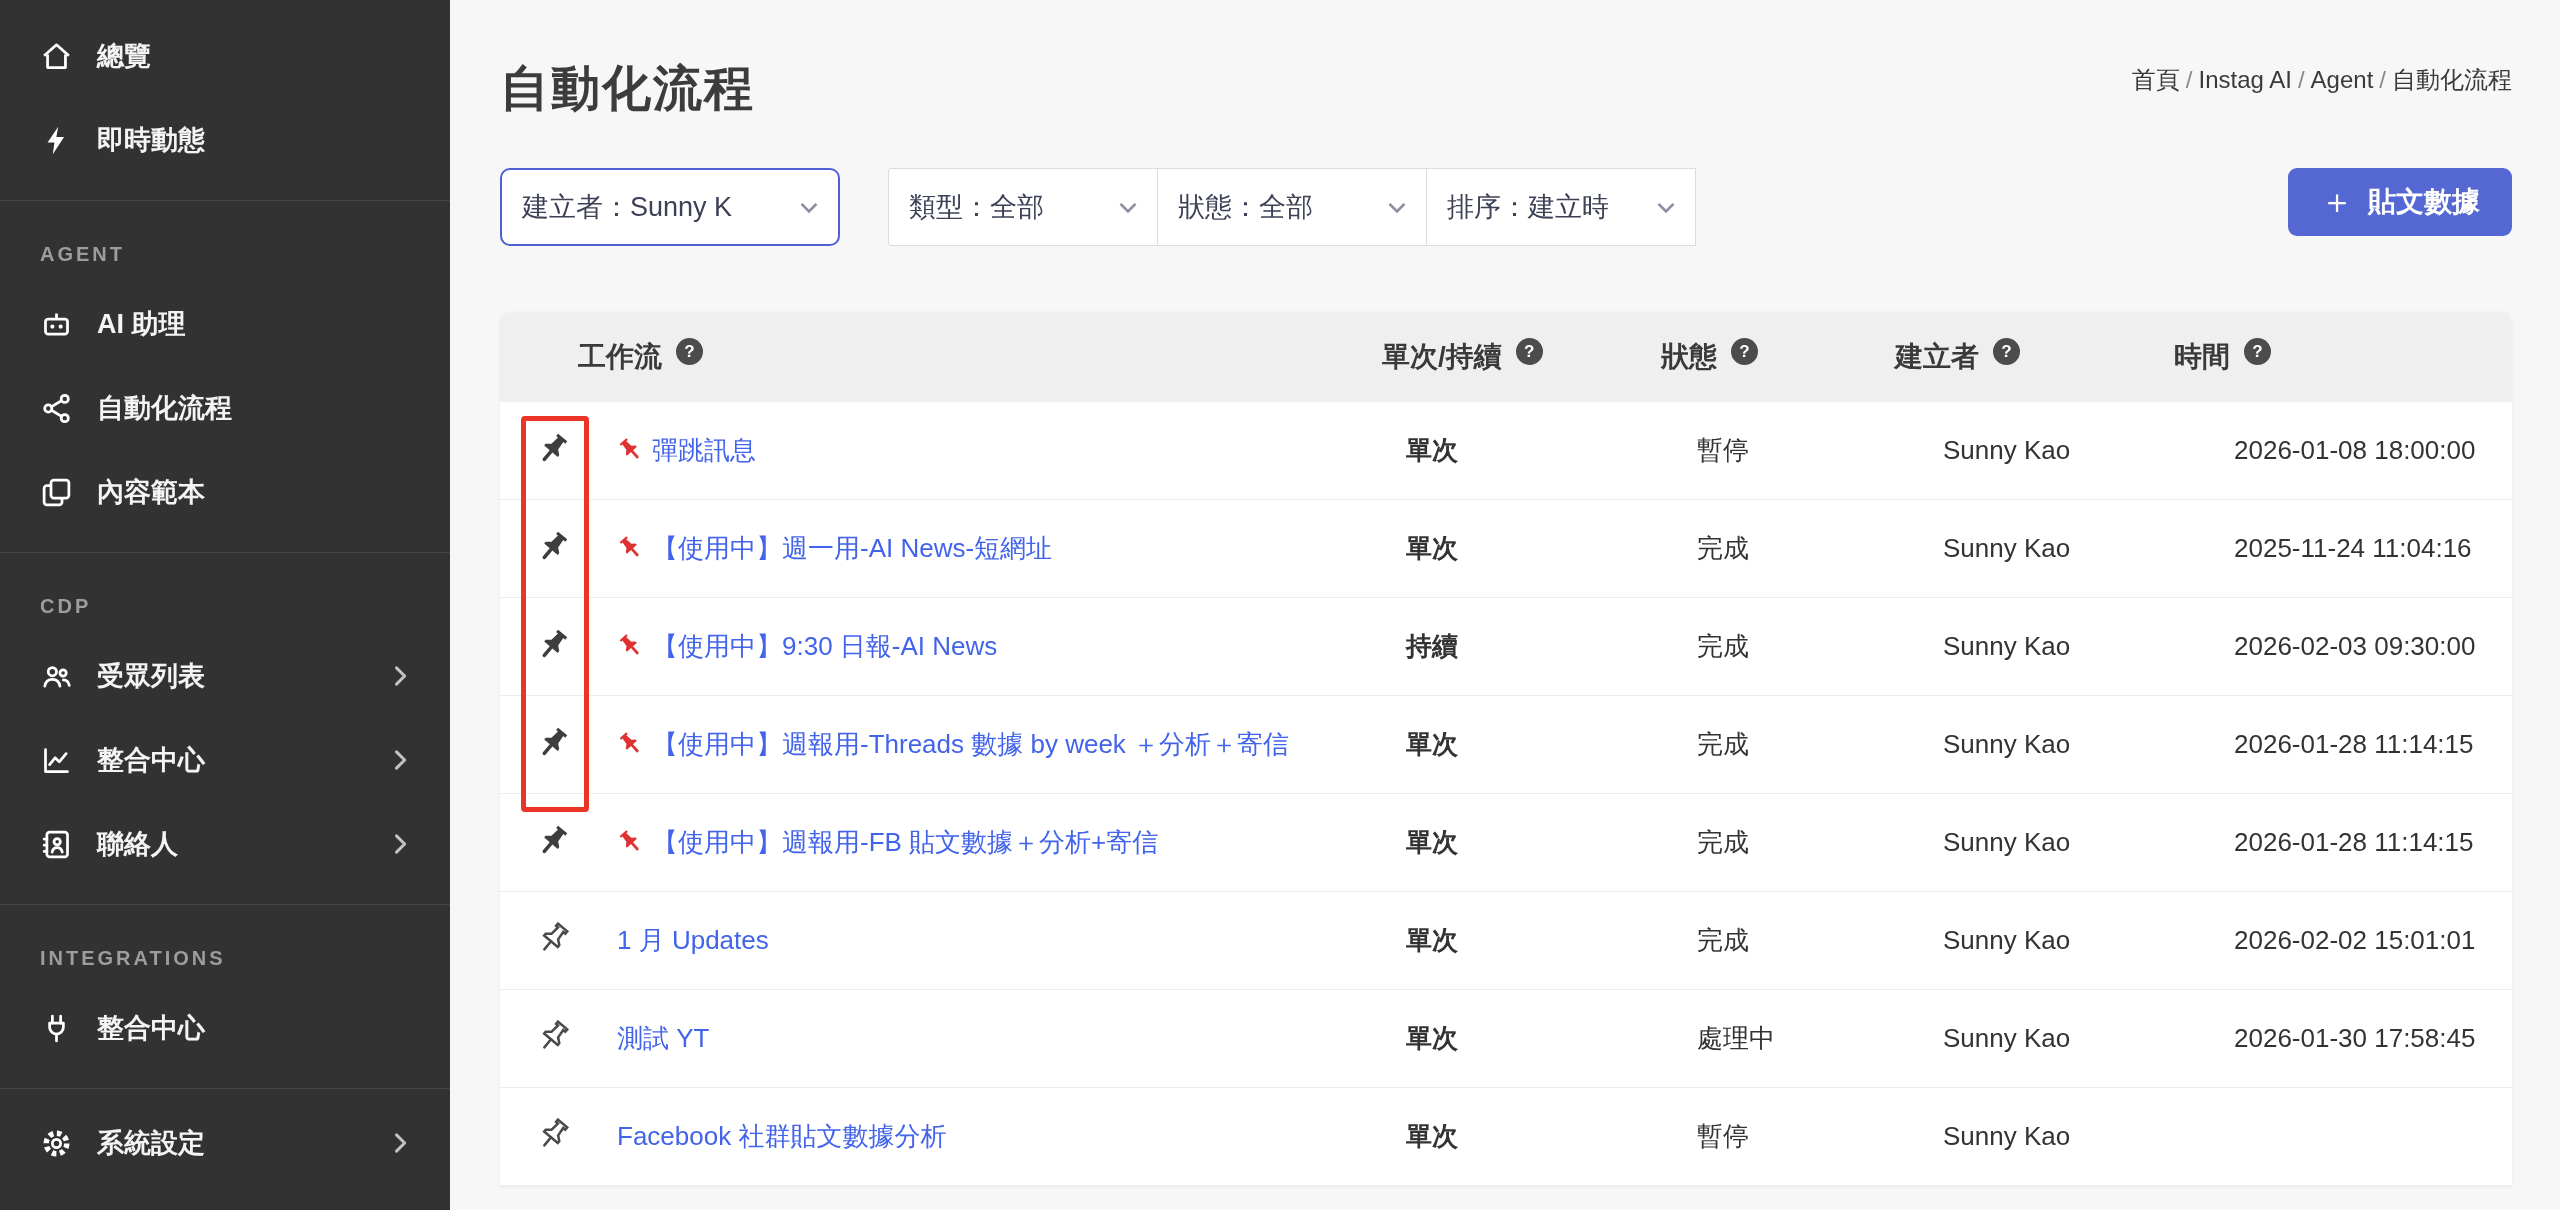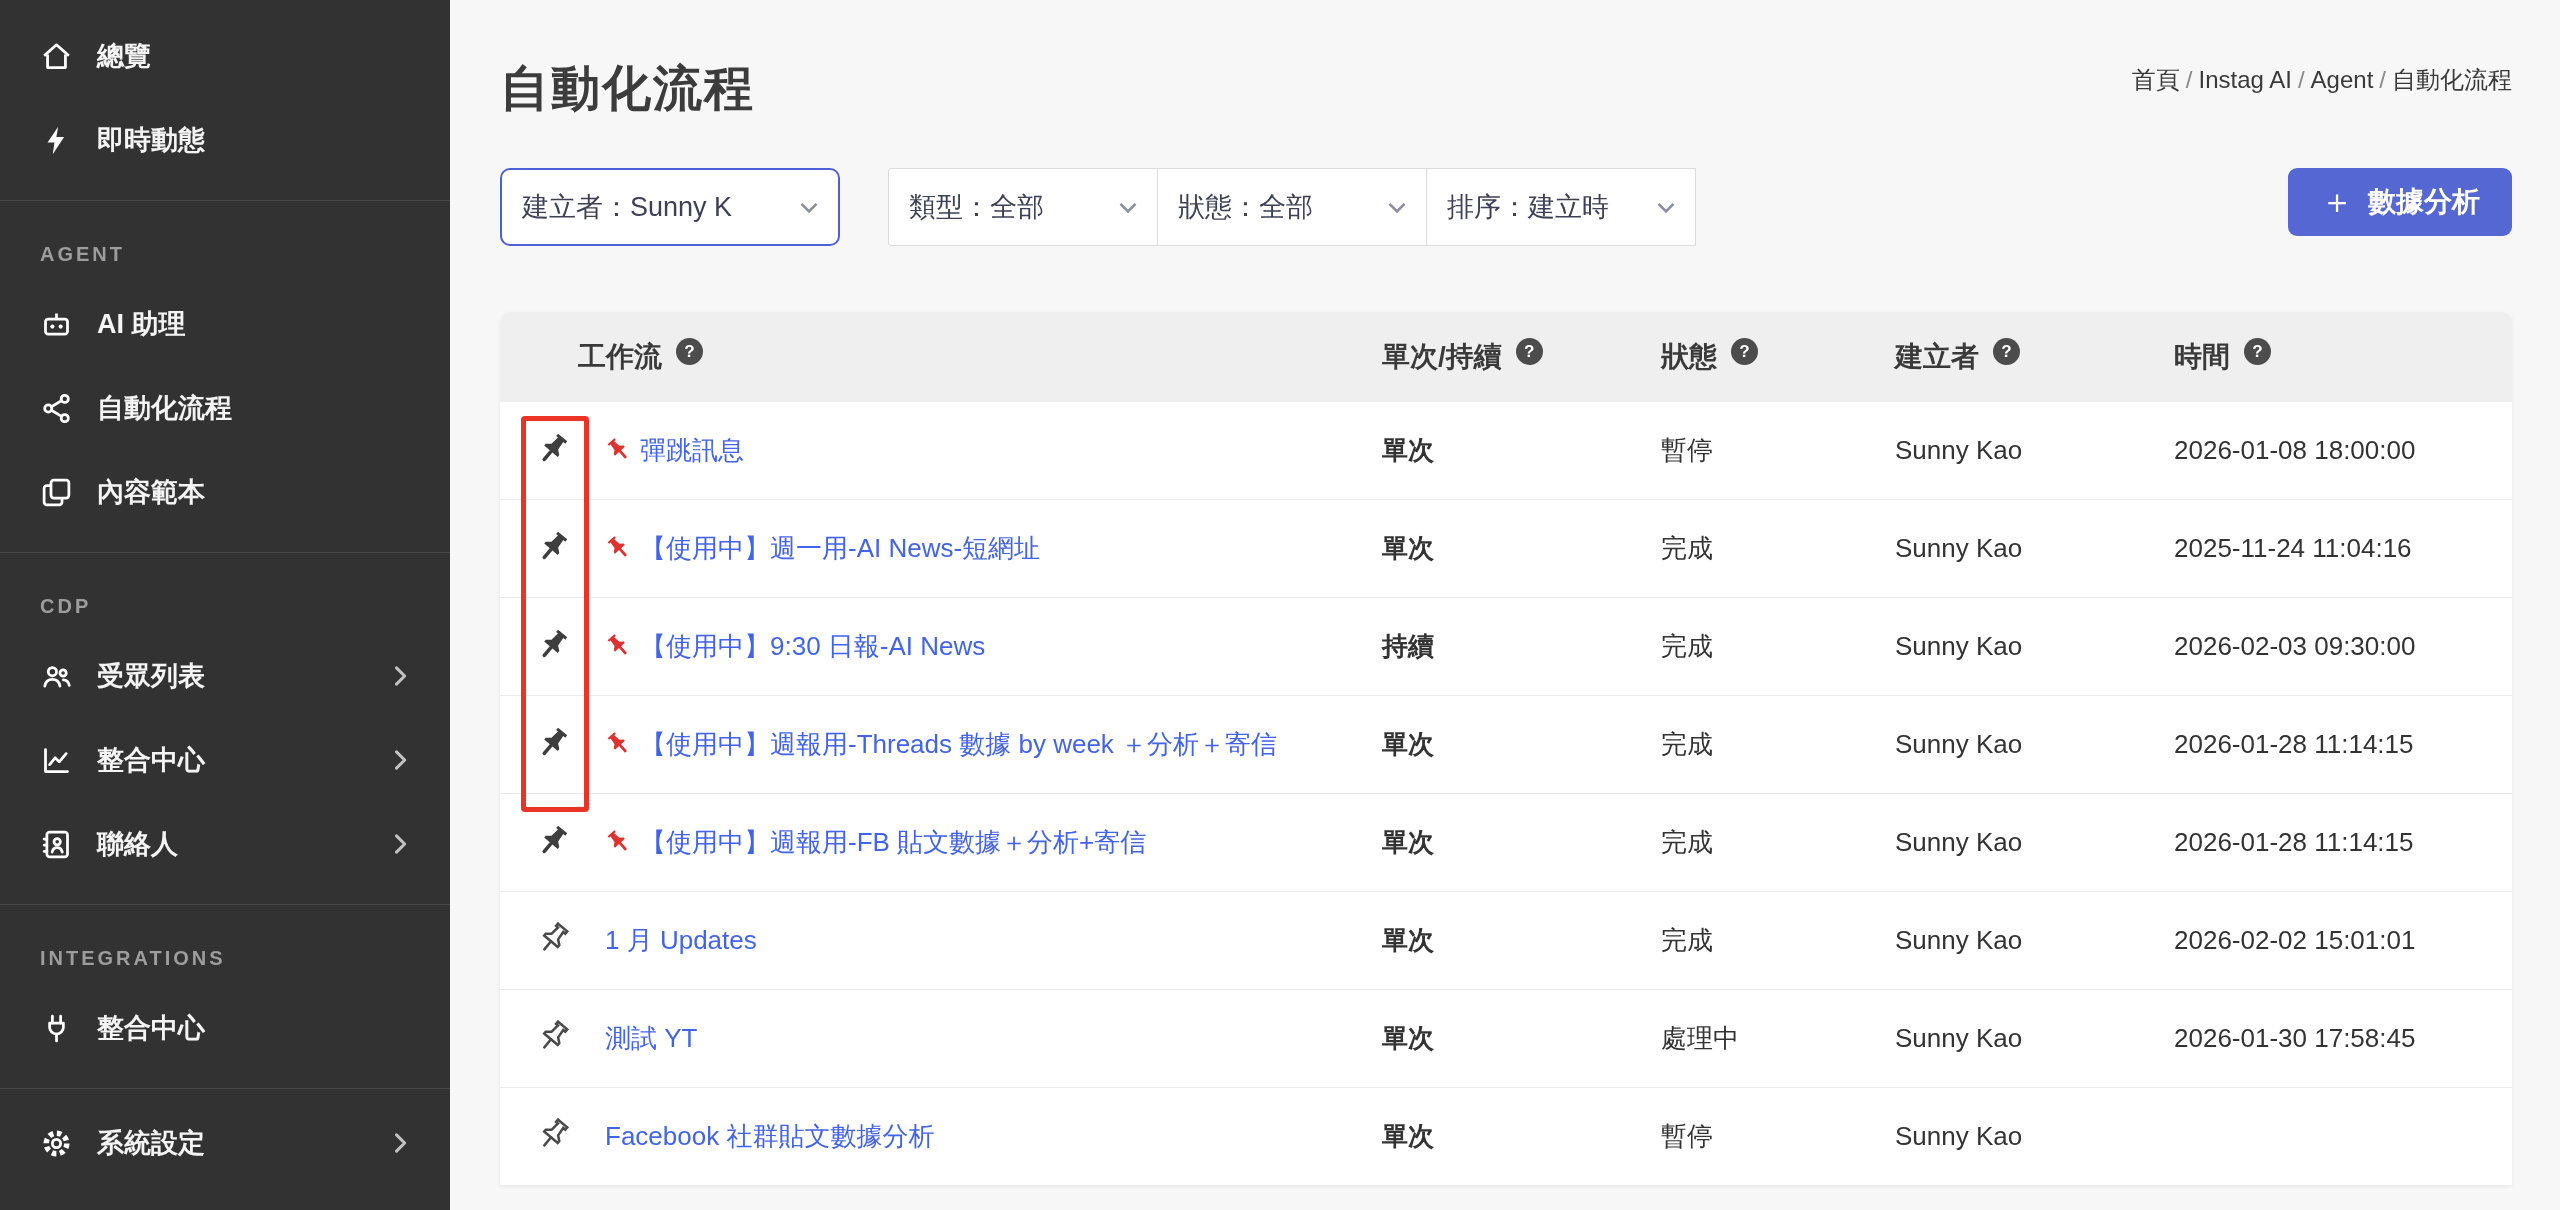--- a/index.html
+++ b/index.html
@@ -78,21 +78,21 @@
   }
   .th { display: flex; align-items: flex-start; gap: 14px; font-size: 28px; font-weight: 700; color: #3a3a3a; }
   .th:first-child { padding-left: 78px; }
   .help {
     width: 27px; height: 27px; border-radius: 50%; background: #4c4c4c; color: #fff;
     font-size: 17px; font-weight: 700; display: flex; align-items: center; justify-content: center;
     cursor: pointer; flex: none;
   }
   .trow {
     display: grid; grid-template-columns: 105px 777px 279px 234px 279px 338px;
-    min-height: 98px; align-items: center; border-bottom: 1px solid #ececec; background: #fff;
+    min-height: 98px; align-items: center; border-bottom: 1px solid #ececec; background: #fff; gap: 12px;
   }
   .td { font-size: 26px; color: #333; }
   .td-pin { display: flex; justify-content: center; }
   .pin-btn { background: none; border: none; cursor: pointer; padding: 0; width: 40px; height: 40px; }
   .pin-btn svg { width: 36px; height: 36px; transform: rotate(40deg); }
   .td-title { padding: 24px 52px 24px 0; line-height: 1.85; }
   .wf-link { color: #4263eb; text-decoration: none; cursor: pointer; }
   .red-pin { display: inline-block; width: 27px; height: 27px; margin-right: 8px; vertical-align: -4px; }
   .red-pin svg { width: 100%; height: 100%; transform: rotate(-42deg); }
   .td-type { font-weight: 700; }
@@ -275,21 +275,21 @@
           <span class="chev-down">
             <svg viewBox="0 0 24 24" fill="none" stroke="#8b90a0" stroke-width="2.2">
                 <path d="M6 9.5l6 6 6-6"></path>
               </svg>
           </span>
         </div>
       </div>
 
       <button class="add-btn">
         <span class="plus">＋</span>
-        <span>數據分析</span>
+        <span>貼文數據</span>
       </button>
     </div>
 
     <div class="table-card">
       <div class="thead" id="thead">
           <div class="th">
             <span>工作流</span>
             <span class="help">?</span>
           </div>
           <div class="th">

